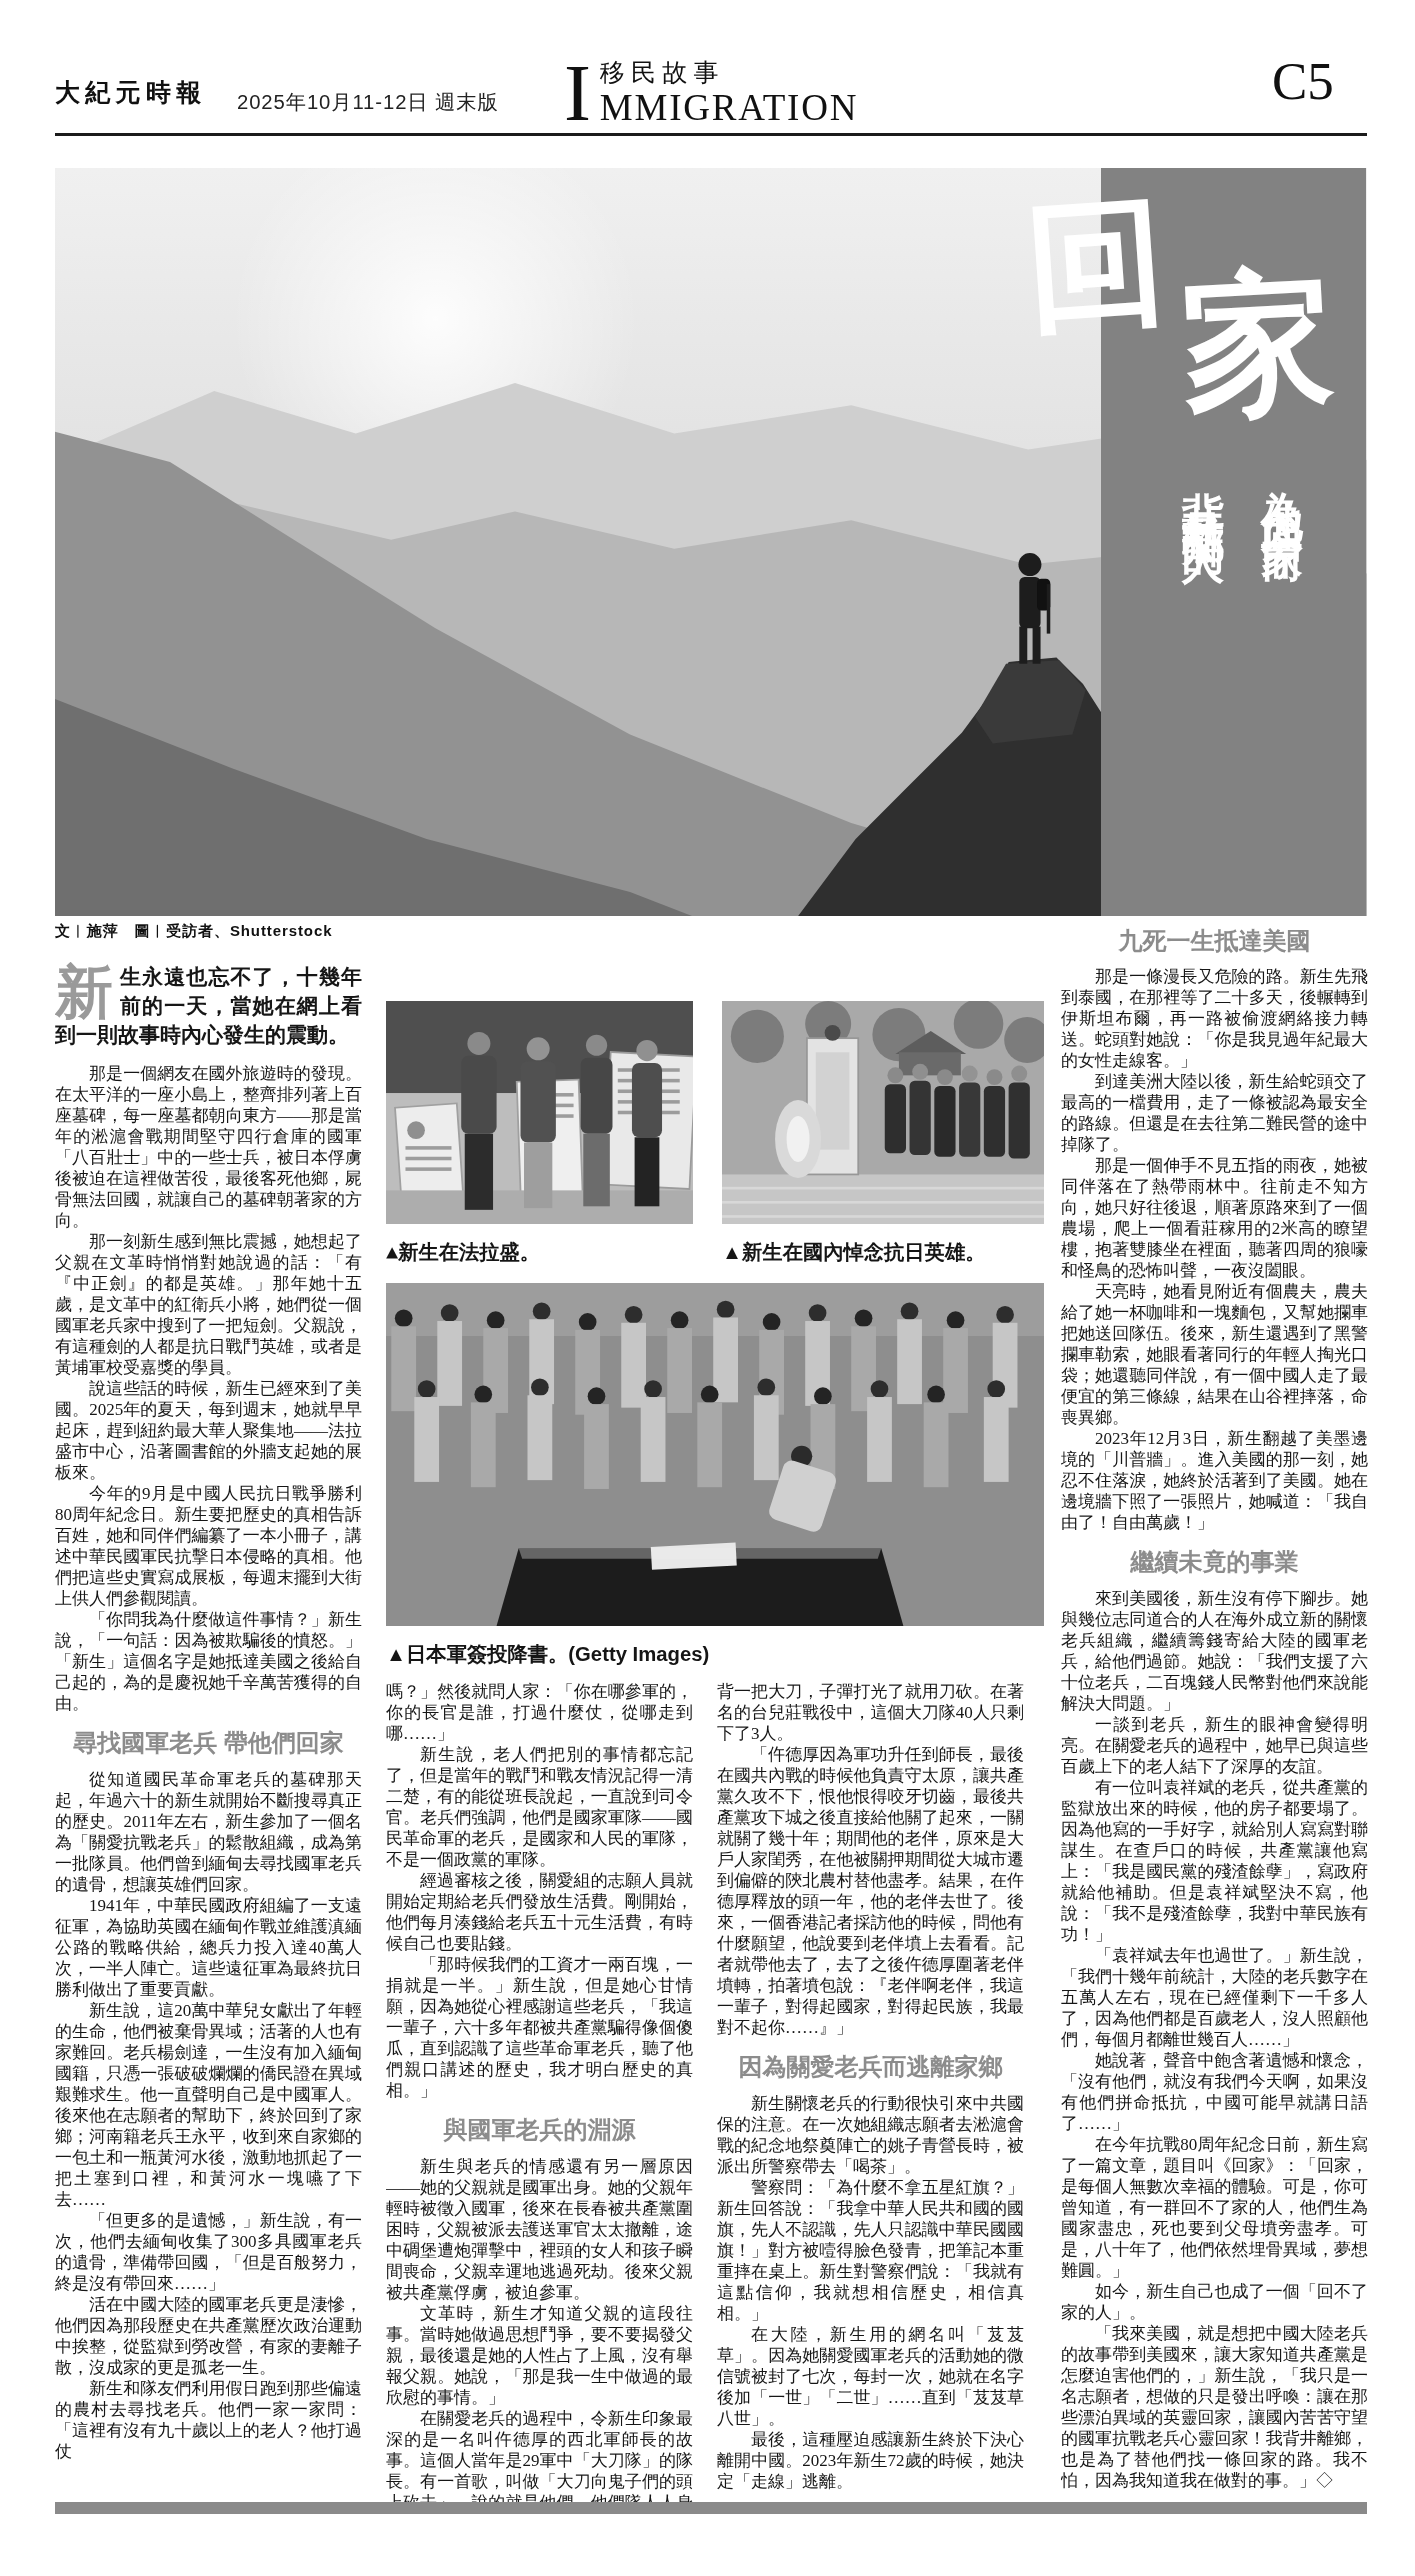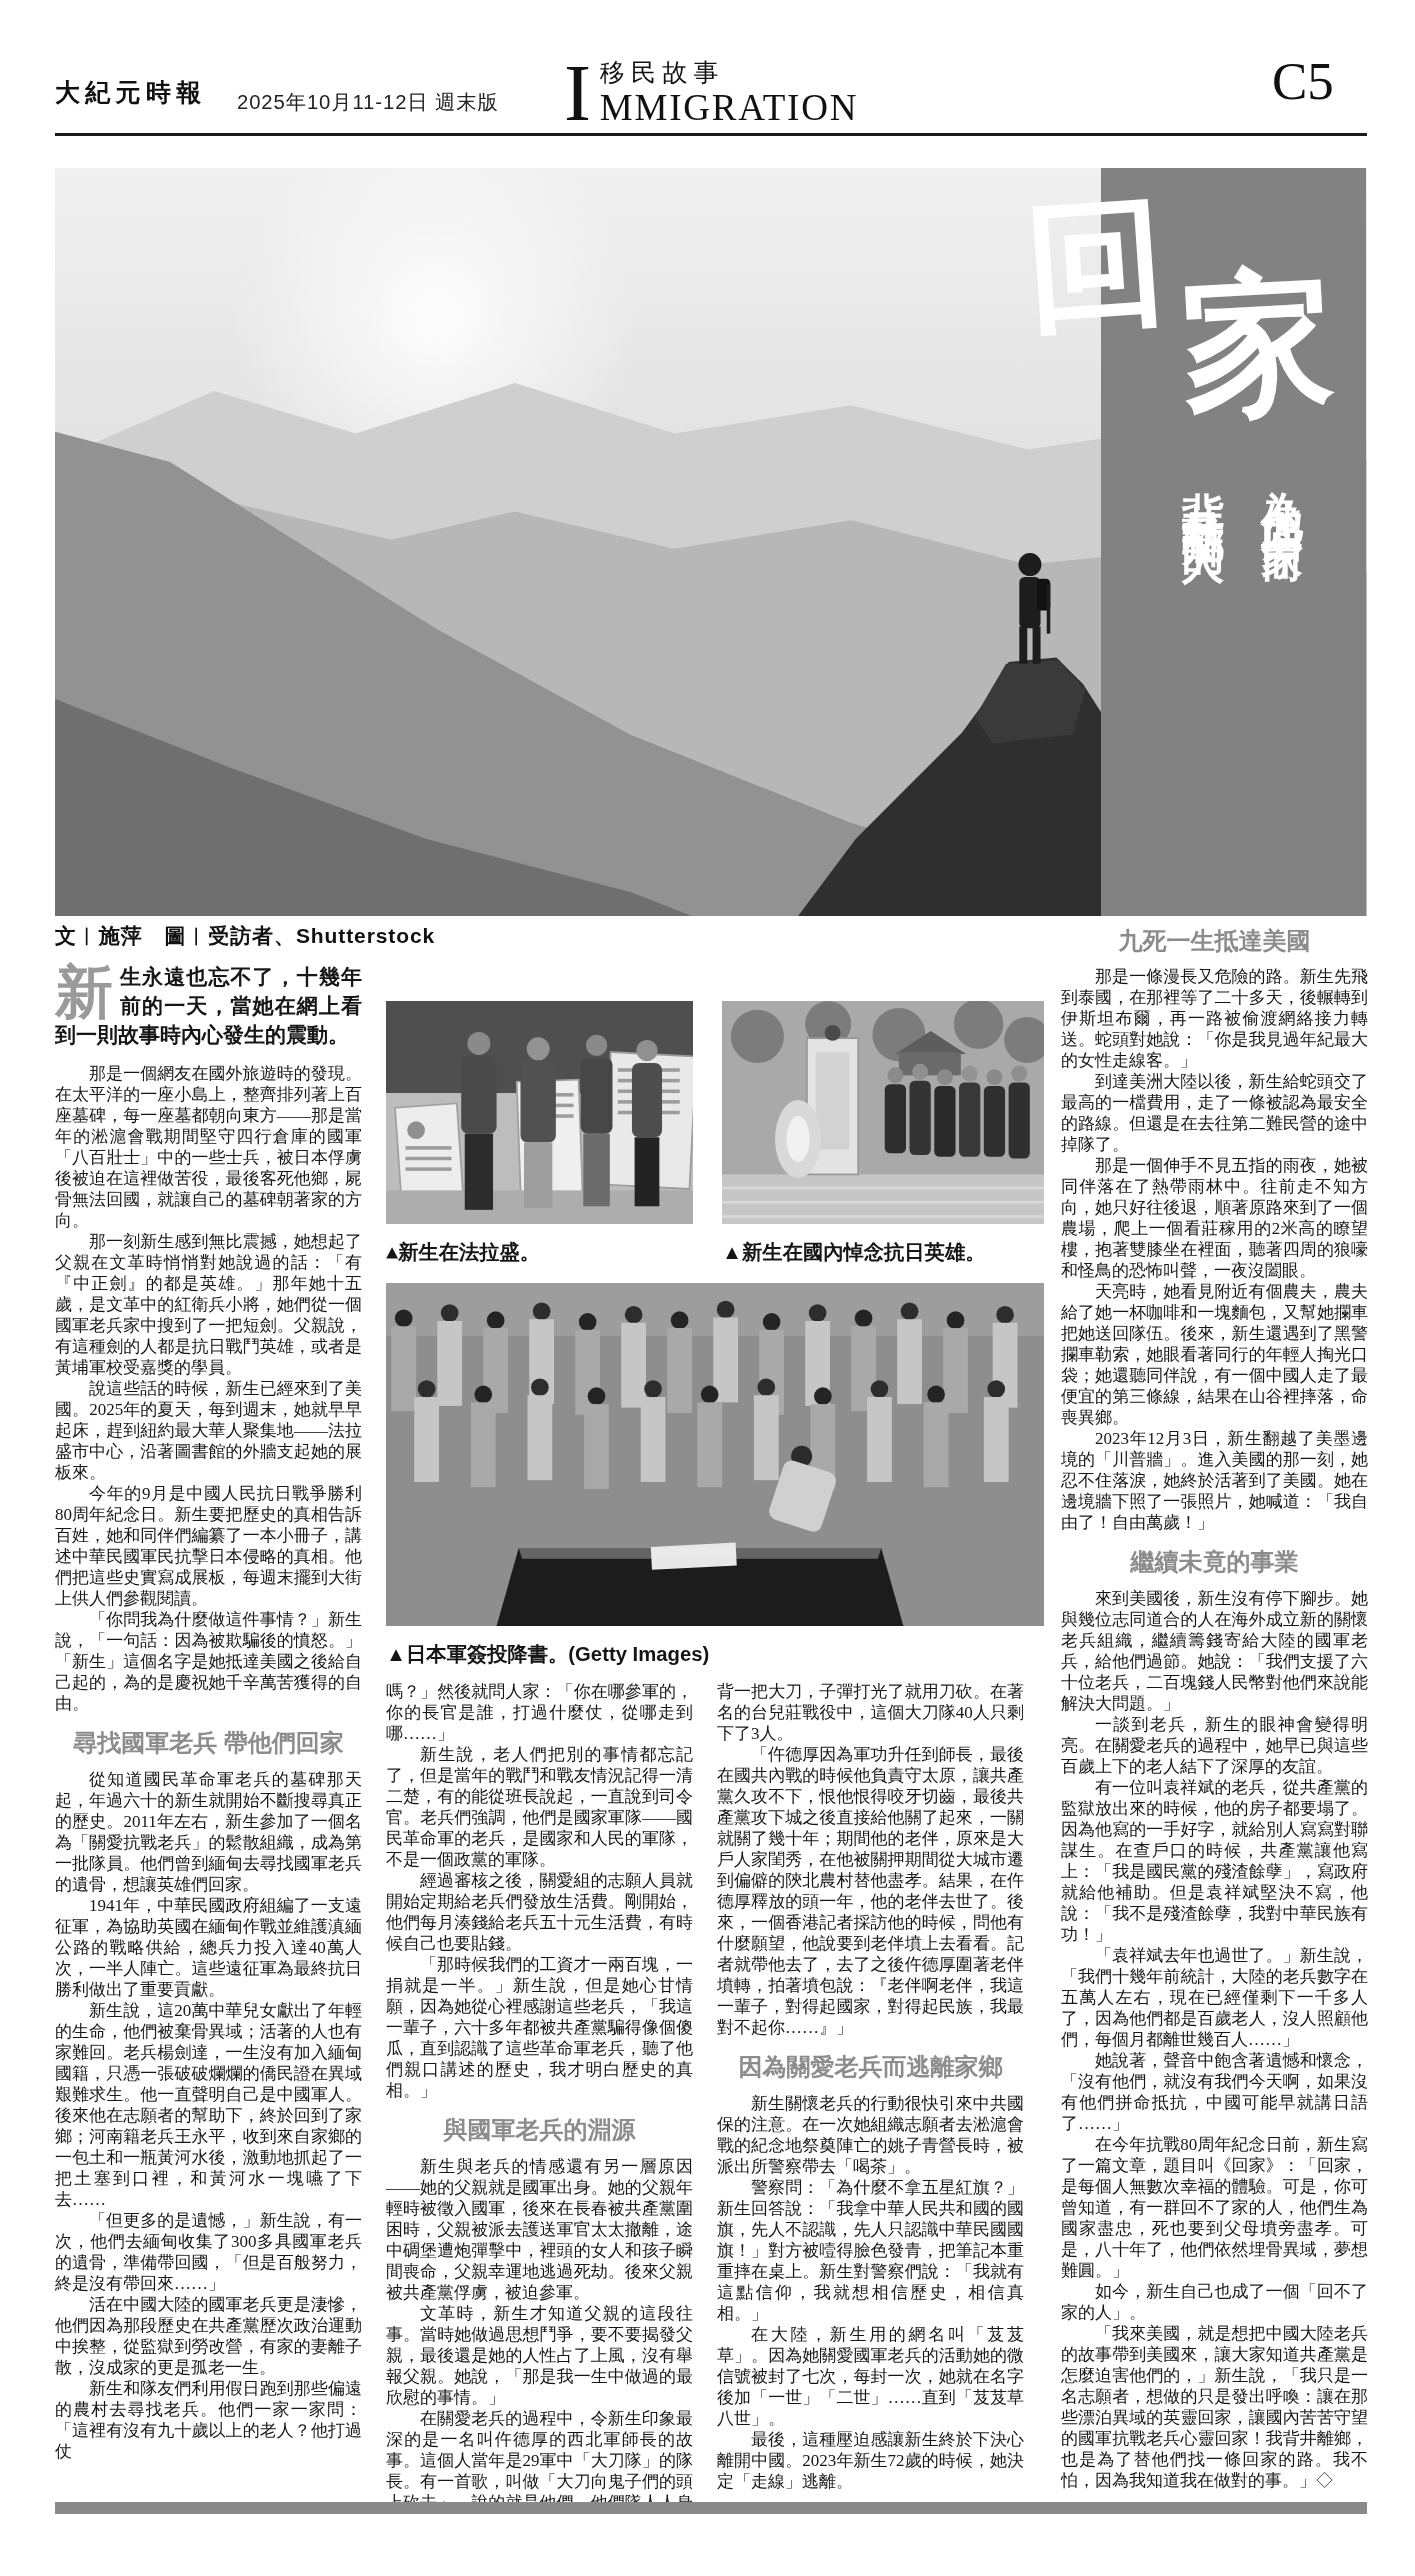--- a/index.html
+++ b/index.html
@@ -32,21 +32,21 @@
               font-family:"Liberation Sans",sans-serif;line-height:1;}
   .title-char.c1{left:-75px;top:26.5px;font-size:140px;transform:rotate(-4deg);}
   .title-char.c2{left:81px;top:99px;font-size:152px;transform:rotate(-3deg);}
   .vertical-subtitle{position:absolute;left:51px;top:290px;height:442px;
               writing-mode:vertical-rl;text-orientation:upright;
               font-family:"Liberation Sans",sans-serif;font-weight:700;color:#ffffff;
               font-size:42px;letter-spacing:10.6px;}
   .vertical-subtitle span{display:block;margin-left:23px;}
   
   .byline{position:absolute;left:55px;top:922px;font-family:"Liberation Sans",sans-serif;
-          font-weight:700;font-size:21px;color:#111;letter-spacing:0.9px;}
+          font-weight:700;font-size:15px;color:#111;letter-spacing:0.9px;}
   
   .col{position:absolute;width:307px;overflow:hidden;text-align:justify;
        font-size:17px;line-height:21px;color:#161616;}
   .col p{margin:0;}
   .col .body-p{text-indent:2em;}
   .col .body-p.cont{text-indent:0;}
   .col .intro{font-family:"Liberation Sans",sans-serif;font-weight:700;font-size:21px;
               line-height:29px;margin-bottom:14px;text-indent:0;}
   .dropcap{float:left;font-family:"Liberation Sans",sans-serif;font-weight:700;
            font-size:58px;line-height:51px;padding:3.5px 7px 0 0;color:var(--dropcap-color);}

